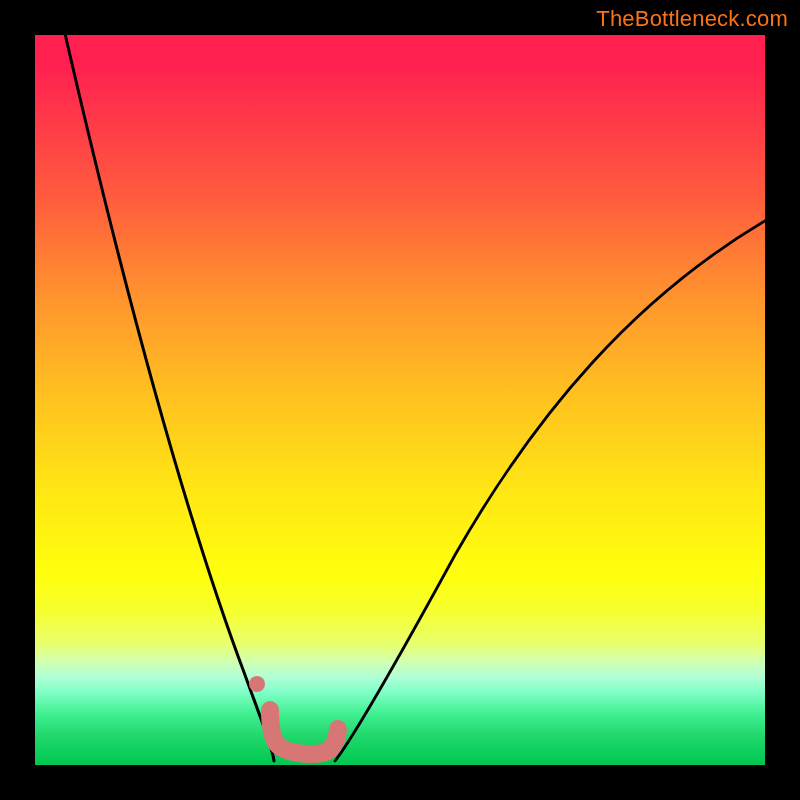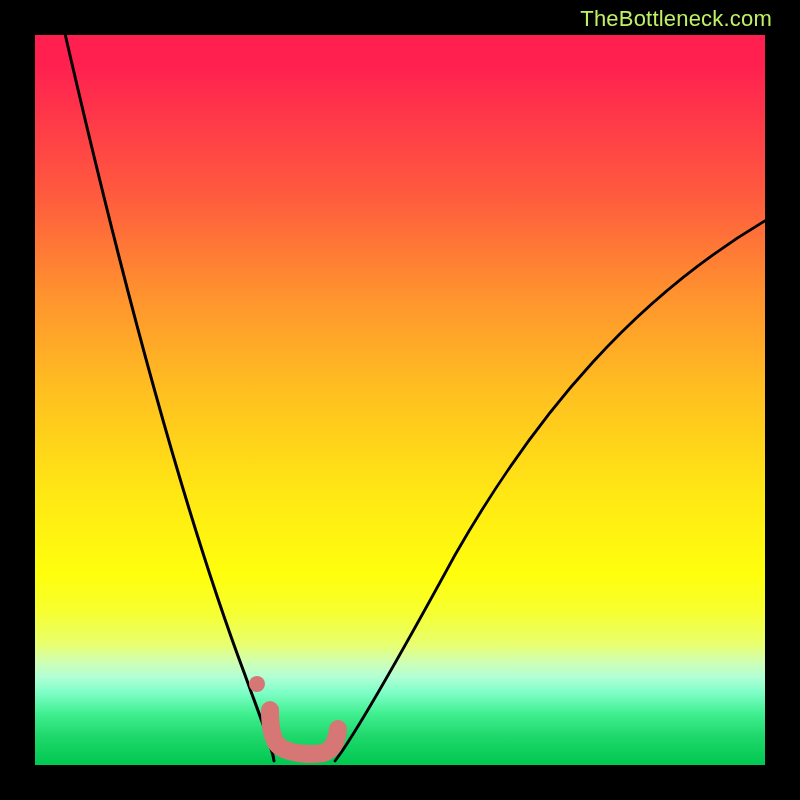--- a/index.html
+++ b/index.html
@@ -37,22 +37,22 @@
       #B0FFD6 88%,
       #80FFC8 90%,
       #40EF90 93%,
       #20D86C 96%,
       #00C850 100%
     );
   }
   .watermark {
     position: absolute;
     top: 6px;
-    right: 28px;
-    color: #bef264;
+    right: 12px;
+    color: #f97316;
     font-size: 22px;
     font-weight: 500;
     letter-spacing: 0.2px;
     user-select: none;
   }
   svg.curves {
     position: absolute;
     left: 35px;
     top: 35px;
     width: 730px;

